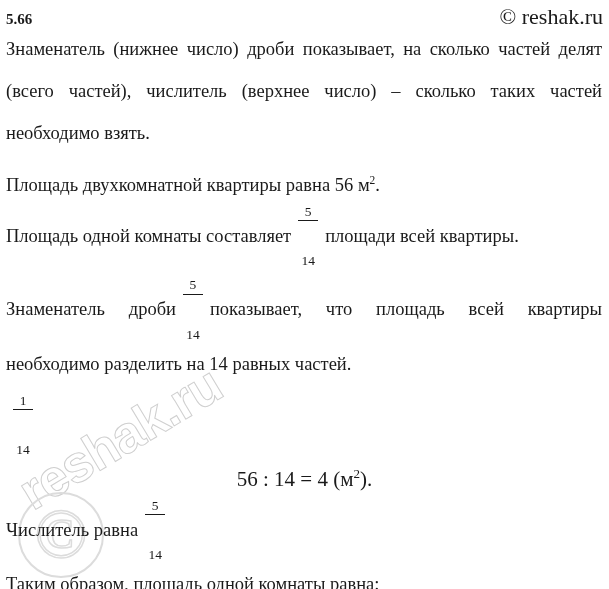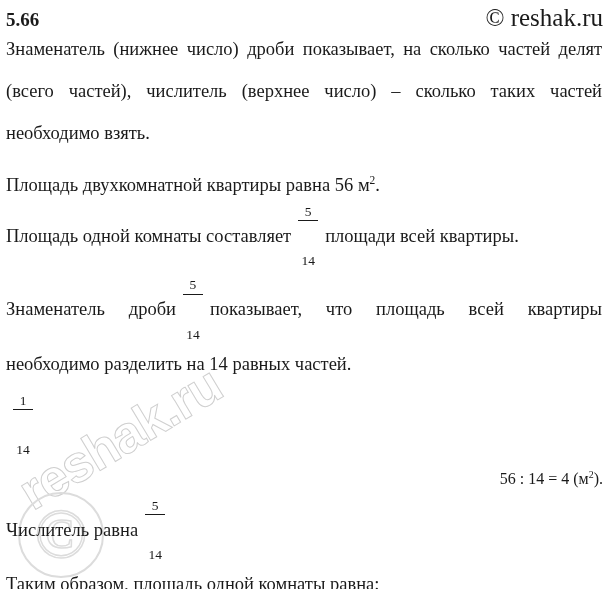--- a/index.html
+++ b/index.html
@@ -72,26 +72,26 @@
   }
 
   .topbar {
     display: flex;
     align-items: baseline;
     justify-content: space-between;
     padding: 0 2px 0 2px;
     height: 24px;
   }
   .ex-number {
-    font-size: 19px;
+    font-size: 15px;
     font-weight: bold;
     letter-spacing: 0px;
   }
   .copyright {
-    font-size: 25px;
+    font-size: 22px;
     color: #1a1a1a;
     white-space: nowrap;
   }
 
   p.para {
     margin: 0;
     padding: 0 3px 0 2px;
     font-size: 18.5px;
     line-height: 42px;
     text-align: justify;
@@ -133,23 +133,23 @@
 
   sup.sq {
     font-size: 0.62em;
     vertical-align: super;
     line-height: 0;
   }
 
   .mathline {
     margin: 0;
     padding: 0 2px;
-    font-size: 16px;
+    font-size: 21px;
     line-height: 42px;
-    text-align: right;
+    text-align: center;
     white-space: nowrap;
   }
 </style>
 </head>
 <body>
 
 <div id="page">
 
   <div class="watermark-layer">
     <div class="wm-text">reshak.ru</div>

